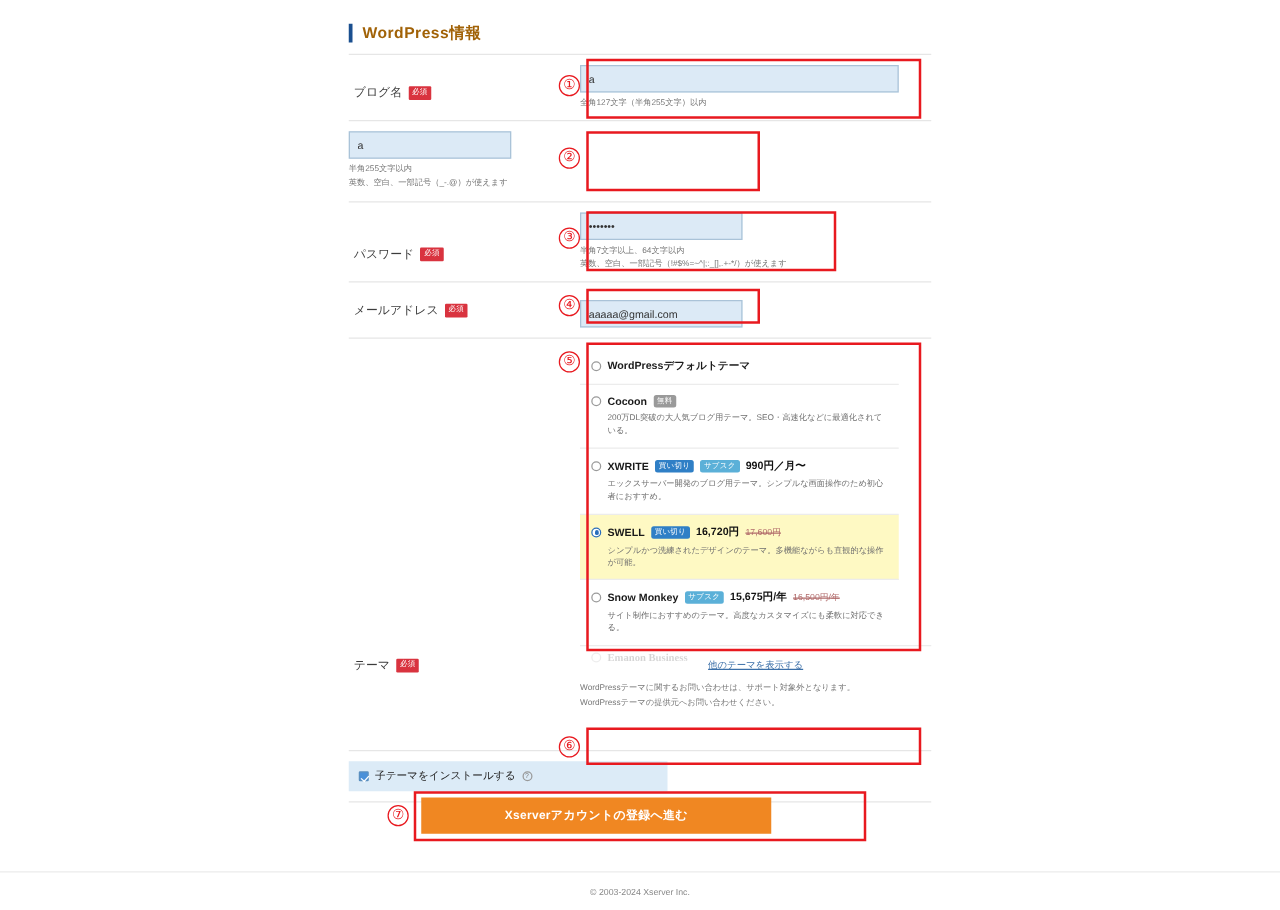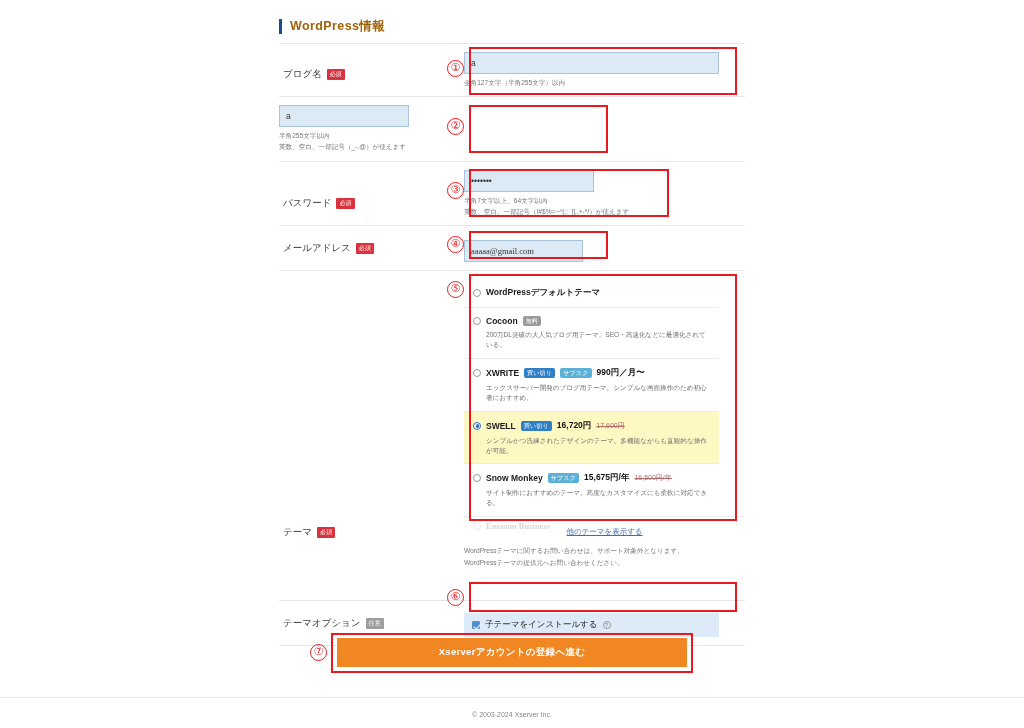--- a/index.html
+++ b/index.html
@@ -165,21 +165,21 @@
     border: 1px solid #999; border-radius: 50%;
     font-size: 5.5px; line-height: 7px; text-align: center;
     color: #777;
   }
 
   
   .submit-wrap {
     position: absolute; left: 337px; top: 638px; width: 350px;
   }
   .submit-btn {
-    width: 350px; height: 29px;
+    width: 280px; height: 29px;
     background: #f08722; border: none;
     color: #fff; font-size: 9.5px; font-weight: bold;
     font-family: "Liberation Sans", sans-serif;
     cursor: pointer; letter-spacing: .3px;
   }
 
   
   .footer-sep {
     position: absolute; left: 0; top: 697px; width: 1024px;
     border-top: 1px solid #ececec;
@@ -231,21 +231,21 @@
         <div class="help" style="margin-top:1px">英数、空白、一部記号（!#$%=~^|;:_[],.+-*/）が使えます</div>
       </div>
     </div>
 
     <div class="row">
       <div class="row-label">
         <span>メールアドレス</span>
         <span class="badge-req">必須</span>
       </div>
       <div class="row-field">
-        <input class="inp inp-mid" style="width: 119px; font-family: Liberation Serif, serif;" value="aaaaa@gmail.com">
+        <input class="inp inp-mid" style="width: 130px;" value="aaaaa@gmail.com">
       </div>
     </div>
 
     <div class="row">
       <div class="row-label">
         <span>テーマ</span>
         <span class="badge-req">必須</span>
       </div>
       <div class="row-field">
         <div class="theme-box" id="theme-list">
@@ -298,24 +298,20 @@
           <div class="faded">
             <span class="radio"></span>
             <span class="tname">Emanon Business</span>
           </div>
           <a href="#" class="more-link">他のテーマを表示する</a>
         </div>
       </div>
     </div>
 
     <div class="row" style="margin-top:46px">
-      <div class="row-label">
-        <span>テーマオプション</span>
-        <span class="badge-opt">任意</span>
-      </div>
       <div class="row-field">
         <div class="chk-field">
           <span class="chk"></span>
           <span class="chk-label">子テーマをインストールする</span>
           <span class="qmark">?</span>
         </div>
       </div>
     </div>
 
   </div>

